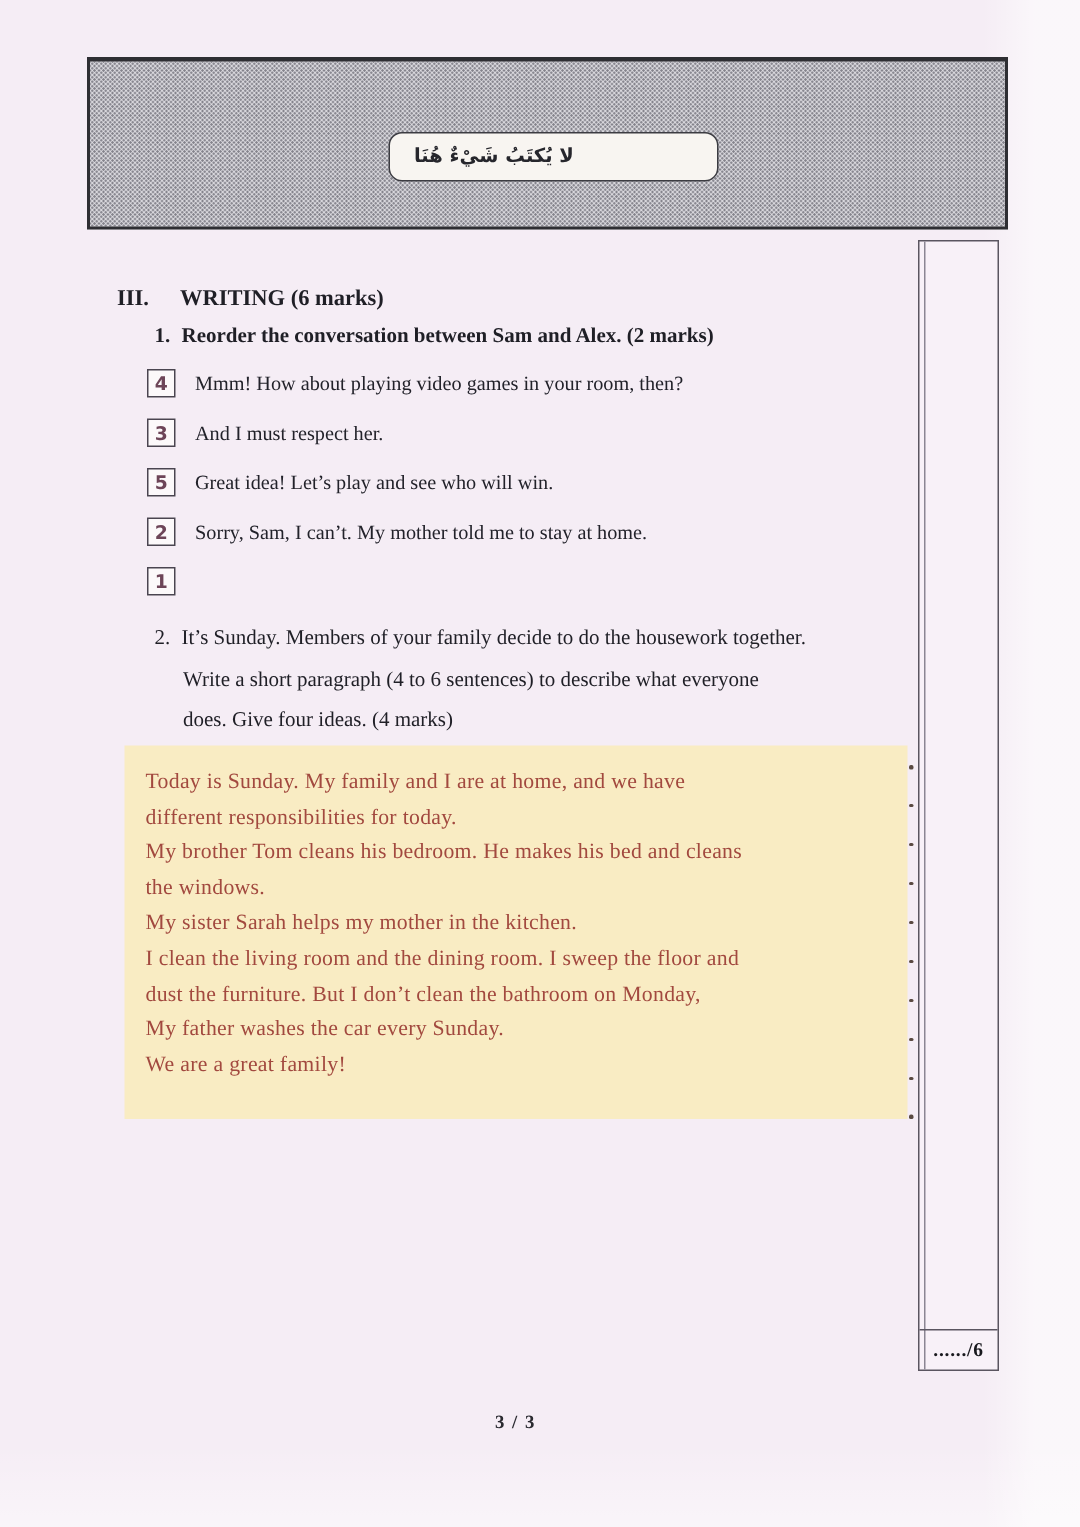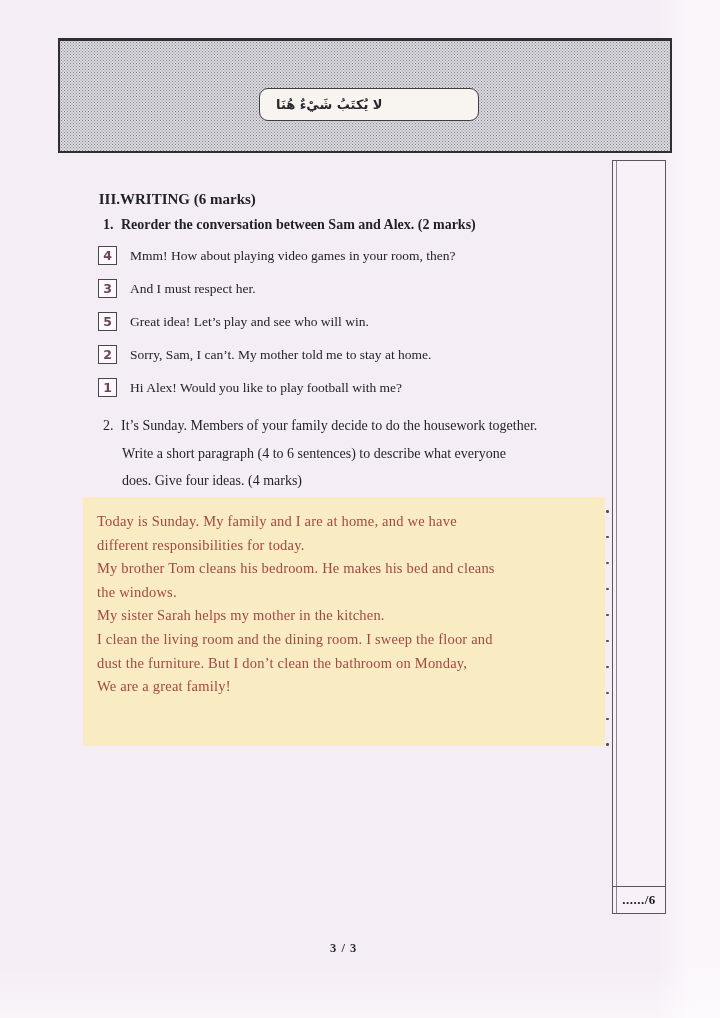--- a/index.html
+++ b/index.html
@@ -56,21 +56,21 @@
   .score-cell{
     position:absolute;left:0;right:0;bottom:0;height:26px;
     border-top:1.5px solid #5a5560;
     text-align:center;line-height:26px;
     font-weight:bold;font-size:13px;color:#18181d;
     letter-spacing:0.5px;
   }
 
   
   .section-heading{position:absolute;left:78px;top:191px;font-weight:bold;font-size:15px;}
-  .section-heading .numeral{display:inline-block;width:42px;text-align:right;}
+  .section-heading .numeral{display:inline-block;width:42px;}
 
   .q1-prompt{position:absolute;left:103px;top:217px;font-weight:bold;font-size:14px;}
   .q1-prompt .qnum{display:inline-block;width:18px;}
 
   
   .reorder-list{position:absolute;left:98px;top:246px;}
   .reorder-row{display:flex;align-items:center;height:19px;margin-bottom:14px;}
   .order-box{
     width:17px;height:17px;flex:0 0 17px;
     border:1.4px solid var(--line);
@@ -146,40 +146,40 @@
     <div class="reorder-row">
       <span class="order-box">5</span>
       <span class="item-text">Great idea! Let’s play and see who will win.</span>
     </div>
     <div class="reorder-row">
       <span class="order-box">2</span>
       <span class="item-text">Sorry, Sam, I can’t. My mother told me to stay at home.</span>
     </div>
     <div class="reorder-row">
       <span class="order-box">1</span>
-      <span class="item-text">Hi Alex! Would you like to play football with me?</span>
     </div>
   </div>
 
   <div class="q2-block">
     <div class="q2-line">
       <span class="q2-num">2.</span><span>It’s Sunday. Members of your family decide to do the housework together.</span>
     </div>
     <div class="q2-line cont">Write a short paragraph (4 to 6 sentences) to describe what everyone</div>
     <div class="q2-line cont">does. Give four ideas. (4 marks)</div>
   </div>
 
   <div class="answer-box">
     <div class="answer-line">Today is Sunday. My family and I are at home, and we have</div>
     <div class="answer-line">different responsibilities for today.</div>
     <div class="answer-line">My brother Tom cleans his bedroom. He makes his bed and cleans</div>
     <div class="answer-line">the windows.</div>
     <div class="answer-line">My sister Sarah helps my mother in the kitchen.</div>
     <div class="answer-line">I clean the living room and the dining room. I sweep the floor and</div>
     <div class="answer-line">dust the furniture. But I don’t clean the bathroom on Monday,</div>
+    <div class="answer-line">My father washes the car every Sunday.</div>
     <div class="answer-line">We are a great family!</div>
   </div>
 
   <div class="dot-column">
     <div class="dot"></div>
     <div class="dot"></div>
     <div class="dot"></div>
     <div class="dot"></div>
     <div class="dot"></div>
     <div class="dot"></div>

